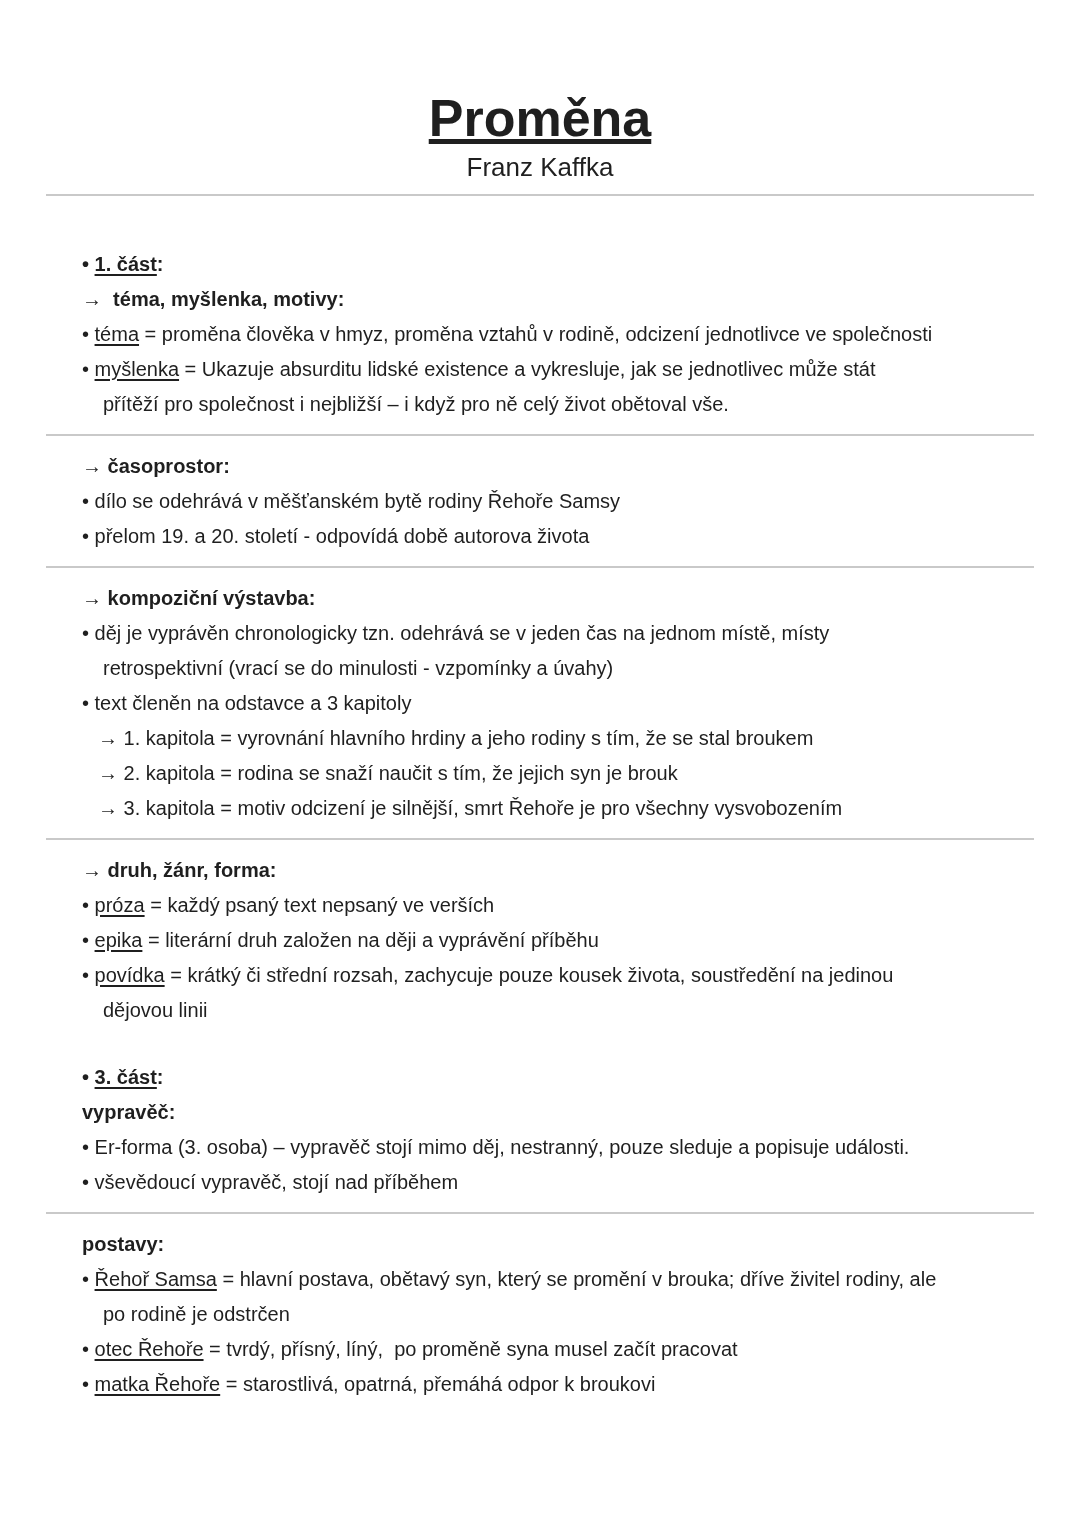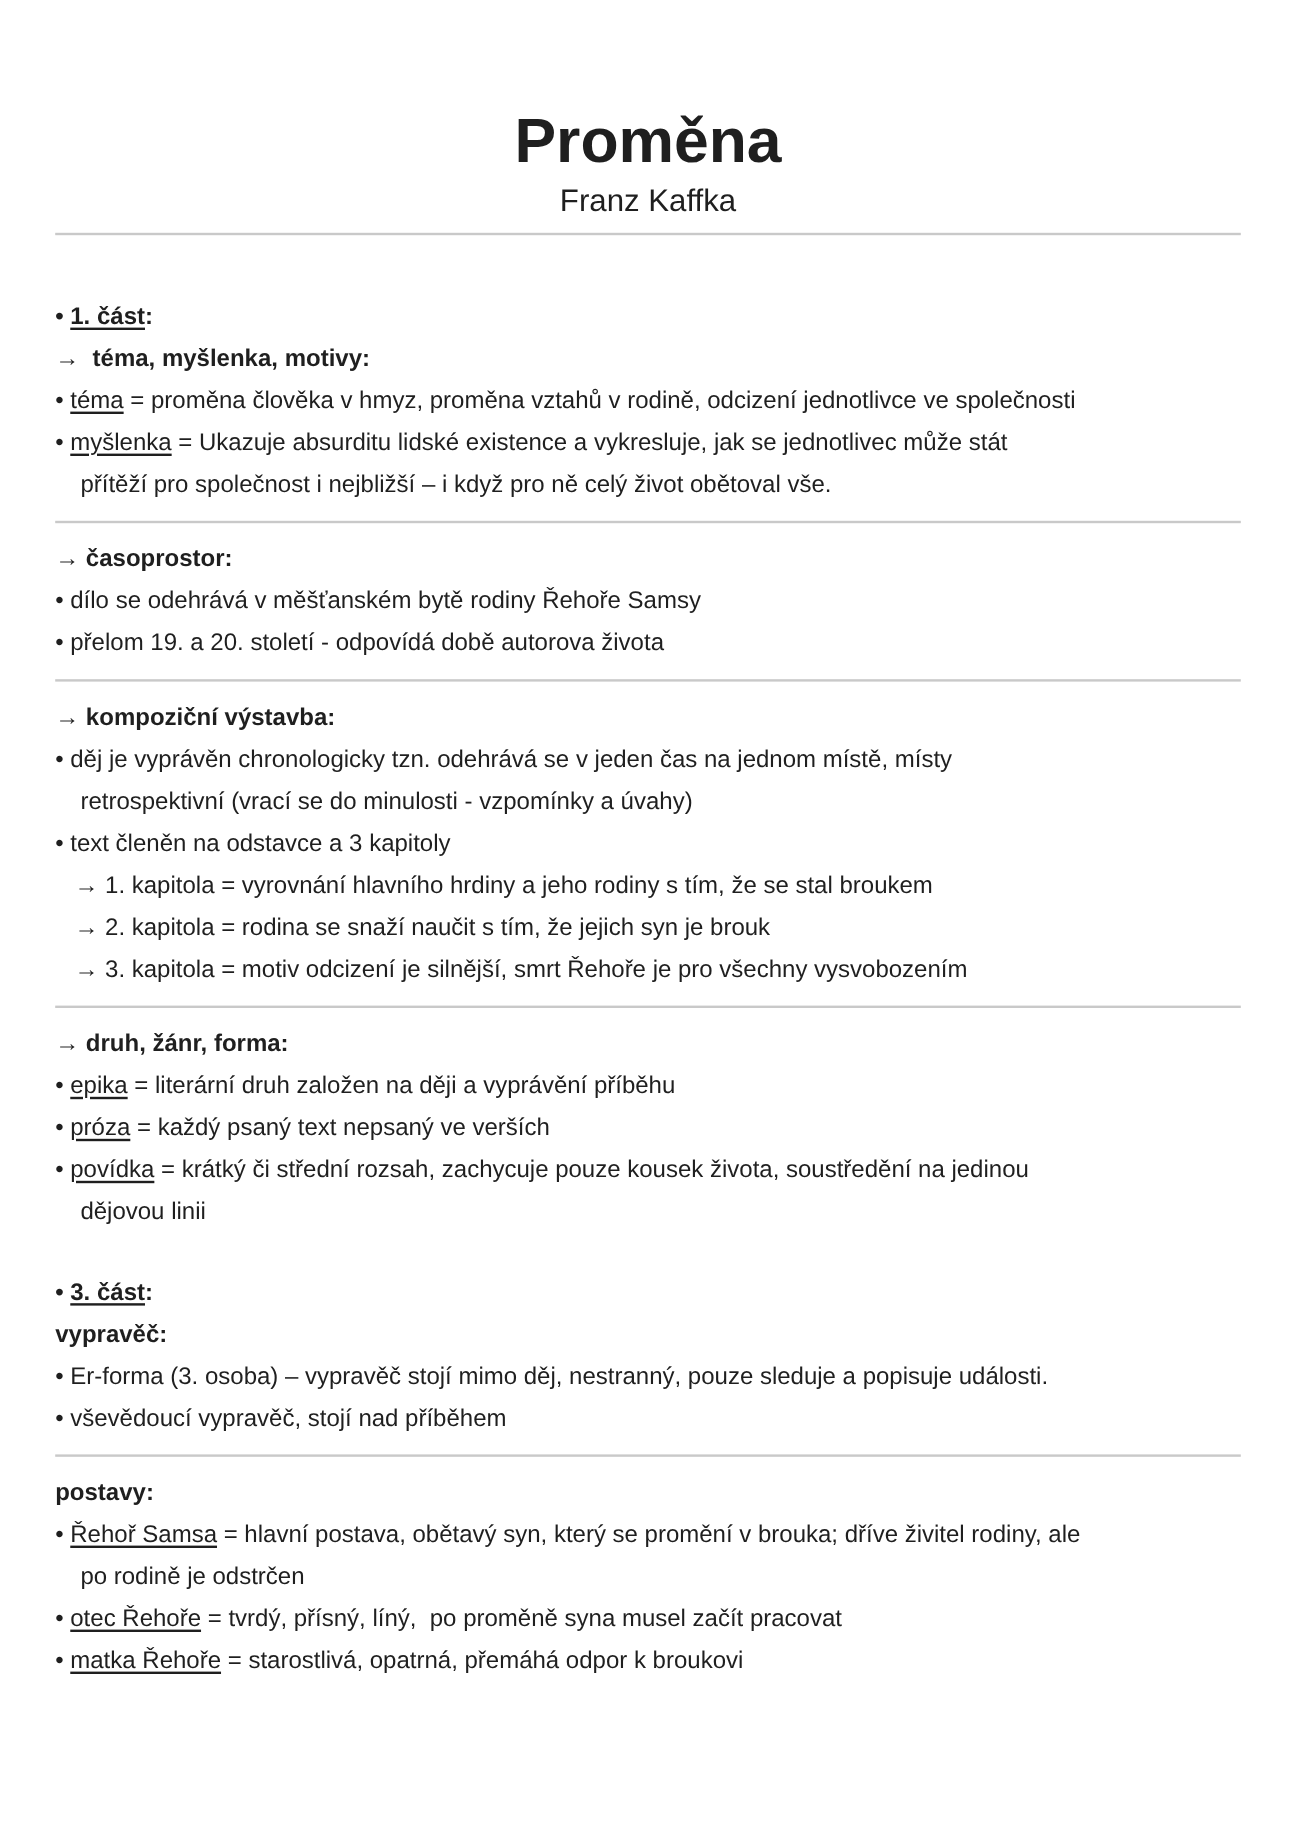--- a/index.html
+++ b/index.html
@@ -25,37 +25,39 @@
   header{
     padding-top:88px;
     text-align:center;
   }
   h1{
     margin:0;
     font-size:52px;
     line-height:60px;
     font-weight:700;
     letter-spacing:0;
+    text-decoration:underline;
   }
   .author{
     margin-top:4px;
     font-size:26px;
     line-height:30px;
     font-weight:400;
   }
   .rule{
     height:0;
     border:none;
     border-top:2px solid var(--divider);
     margin:12px 0 13px 0;
   }
   .line{
     font-size:20px;
     line-height:35px;
     white-space:pre-wrap;
+    margin-left:36px;
   }
   .indent-0{padding-left:0;}
   .indent-1{padding-left:16px;}
   .indent-2{padding-left:21px;}
   .b{font-weight:700;}
   .u{
     text-decoration:underline;
     text-decoration-thickness:1.5px;
     text-underline-offset:3px;
   }
@@ -83,22 +85,22 @@
       <div class="rule"></div>
       <div class="line indent-0"><span class="b">→ kompoziční výstavba:</span></div>
       <div class="line indent-0"><span>• děj je vyprávěn chronologicky tzn. odehrává se v jeden čas na jednom místě, místy</span></div>
       <div class="line indent-2"><span>retrospektivní (vrací se do minulosti - vzpomínky a úvahy)</span></div>
       <div class="line indent-0"><span>• text členěn na odstavce a 3 kapitoly</span></div>
       <div class="line indent-1"><span>→ 1. kapitola = vyrovnání hlavního hrdiny a jeho rodiny s tím, že se stal broukem</span></div>
       <div class="line indent-1"><span>→ 2. kapitola = rodina se snaží naučit s tím, že jejich syn je brouk</span></div>
       <div class="line indent-1"><span>→ 3. kapitola = motiv odcizení je silnější, smrt Řehoře je pro všechny vysvobozením</span></div>
       <div class="rule"></div>
       <div class="line indent-0"><span class="b">→ druh, žánr, forma:</span></div>
+      <div class="line indent-0"><span>• </span><span class="u">próza</span><span> = každý psaný text nepsaný ve verších</span></div>
       <div class="line indent-0"><span>• </span><span class="u">epika</span><span> = literární druh založen na ději a vyprávění příběhu</span></div>
-      <div class="line indent-0"><span>• </span><span class="u">próza</span><span> = každý psaný text nepsaný ve verších</span></div>
       <div class="line indent-0"><span>• </span><span class="u">povídka</span><span> = krátký či střední rozsah, zachycuje pouze kousek života, soustředění na jedinou</span></div>
       <div class="line indent-2"><span>dějovou linii</span></div>
       <div class="gap" style="height: 32px;"></div>
       <div class="line indent-0"><span class="b">• </span><span class="b u">3. část</span><span class="b">:</span></div>
       <div class="line indent-0"><span class="b">vypravěč:</span></div>
       <div class="line indent-0"><span>• Er-forma (3. osoba) – vypravěč stojí mimo děj, nestranný, pouze sleduje a popisuje události.</span></div>
       <div class="line indent-0"><span>• vševědoucí vypravěč, stojí nad příběhem</span></div>
       <div class="rule"></div>
       <div class="line indent-0"><span class="b">postavy:</span></div>
       <div class="line indent-0"><span>• </span><span class="u">Řehoř Samsa</span><span> = hlavní postava, obětavý syn, který se promění v brouka; dříve živitel rodiny, ale</span></div>

